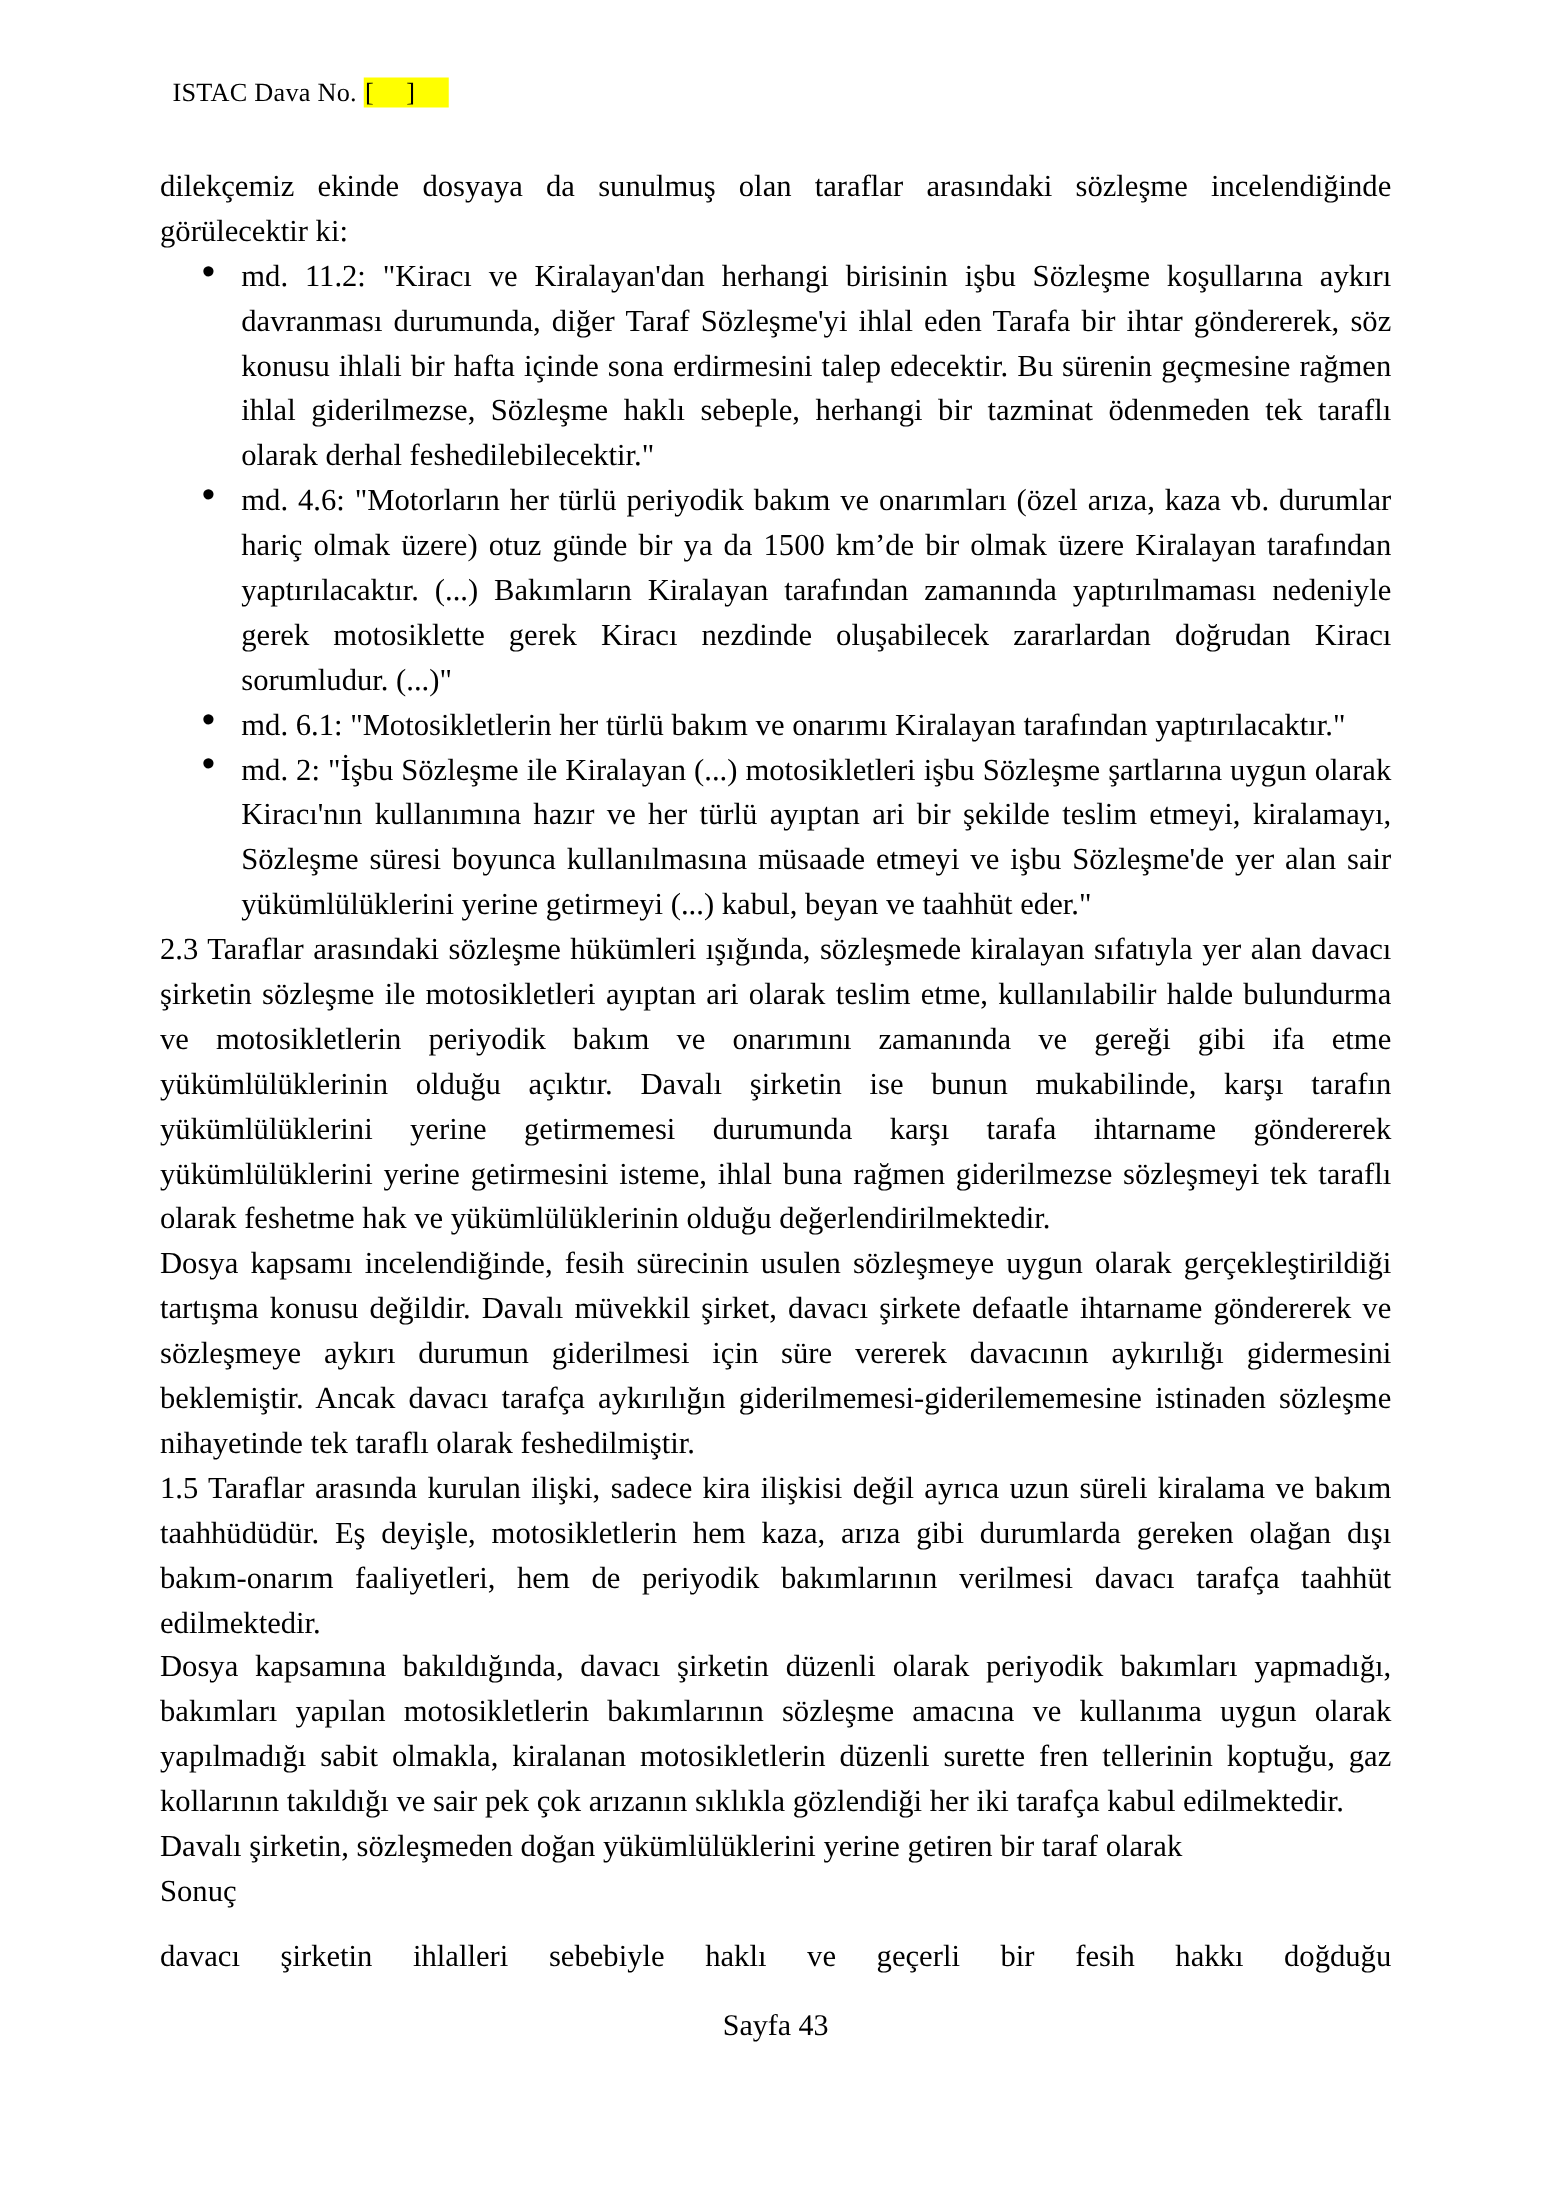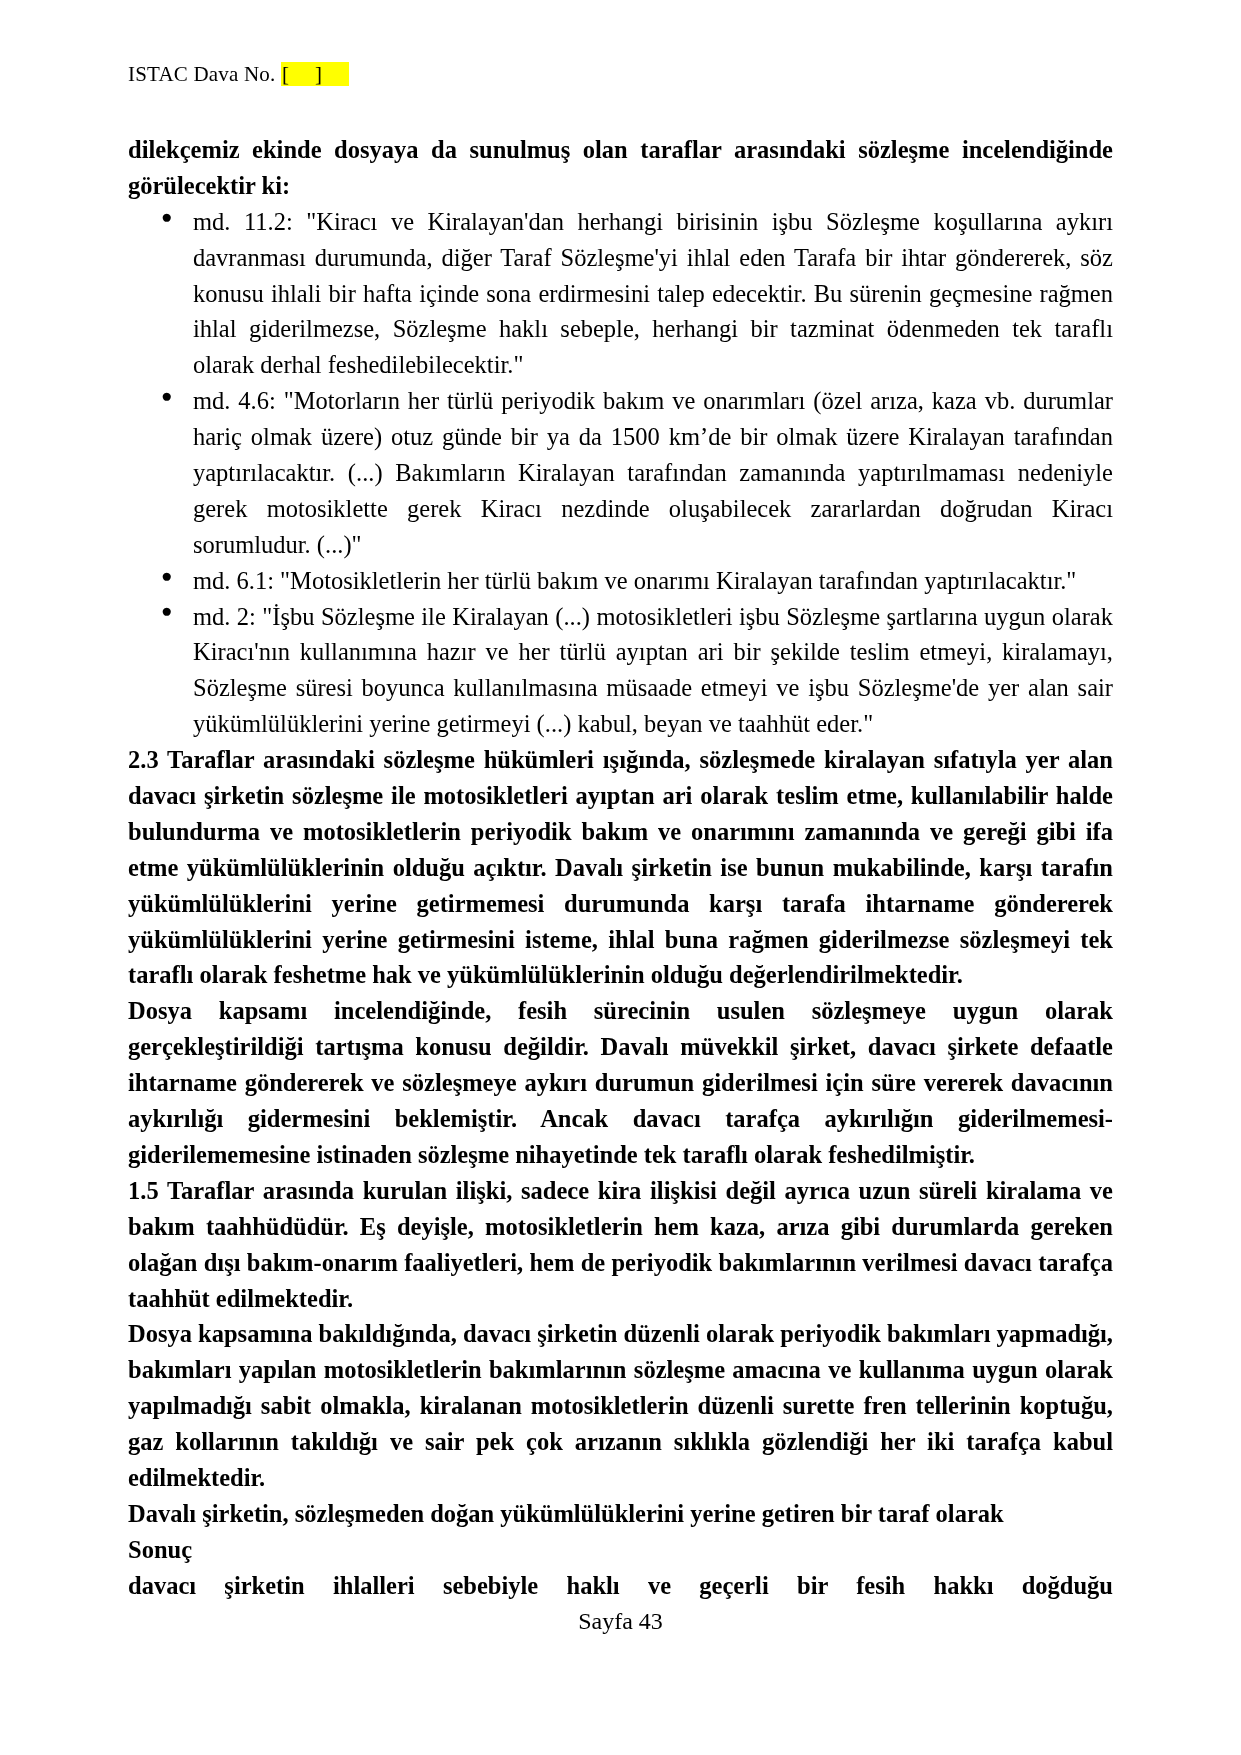--- a/index.html
+++ b/index.html
@@ -18,21 +18,21 @@
     height: 1755px;
     margin: 0 auto;
     background: #ffffff;
     box-sizing: border-box;
     overflow: hidden;
   }
   
   .doc-header {
     position: absolute;
     top: 62px;
-    left: 128px;
+    left: 138px;
     right: 128px;
     font-size: 21px;
     line-height: 1.2;
     letter-spacing: 0.2px;
     white-space: nowrap;
   }
   .case-no-placeholder {
     background: #ffff00;
     padding: 0 1px;
     letter-spacing: 26px;
@@ -45,21 +45,20 @@
     width: 985px;
     font-size: 24.5px;
     line-height: 1.465;
     text-align: justify;
     text-justify: inter-word;
   }
   .para {
     margin: 0;
     text-align: justify;
     hyphens: none;
-    font-weight: bold;
   }
   
   ul.clause-list {
     list-style: none;
     margin: 0;
     padding: 0;
   }
   ul.clause-list > li {
     position: relative;
     margin: 0 0 0 0;
@@ -69,20 +68,21 @@
   ul.clause-list > li .bullet-mark {
     position: absolute;
     left: 33px;
     top: -0.06em;
     font-size: 19px;
     line-height: inherit;
   }
   
   .j-all {
     text-align-last: justify;
+    margin-top: 16px;
   }
   .j-left {
     text-align-last: left;
   }
   
   .doc-footer {
     position: absolute;
     left: 0;
     right: 0;
     top: 1608px;

